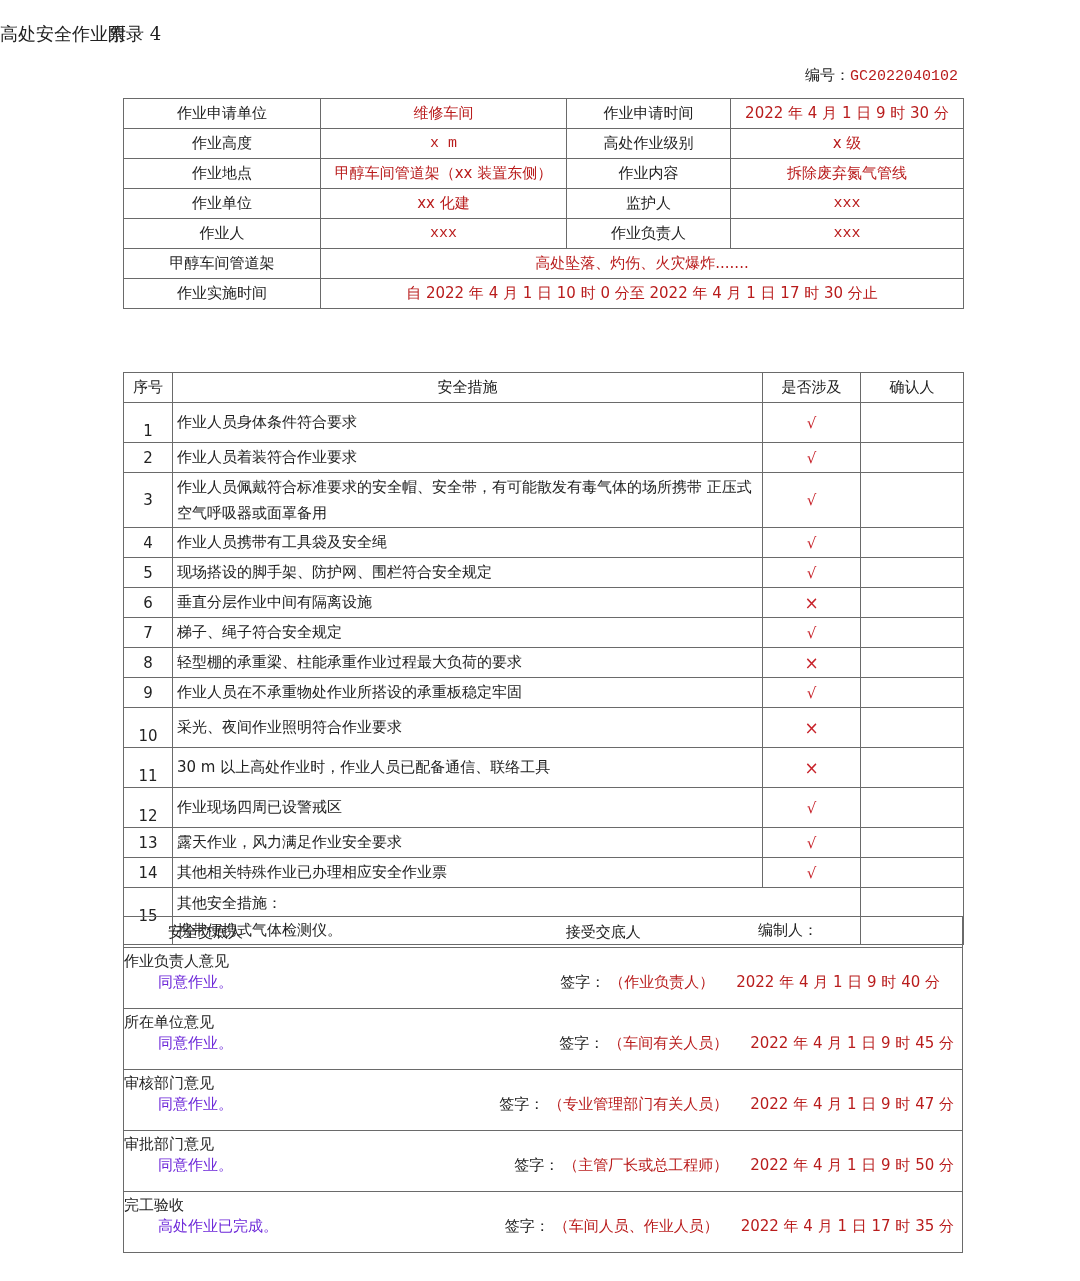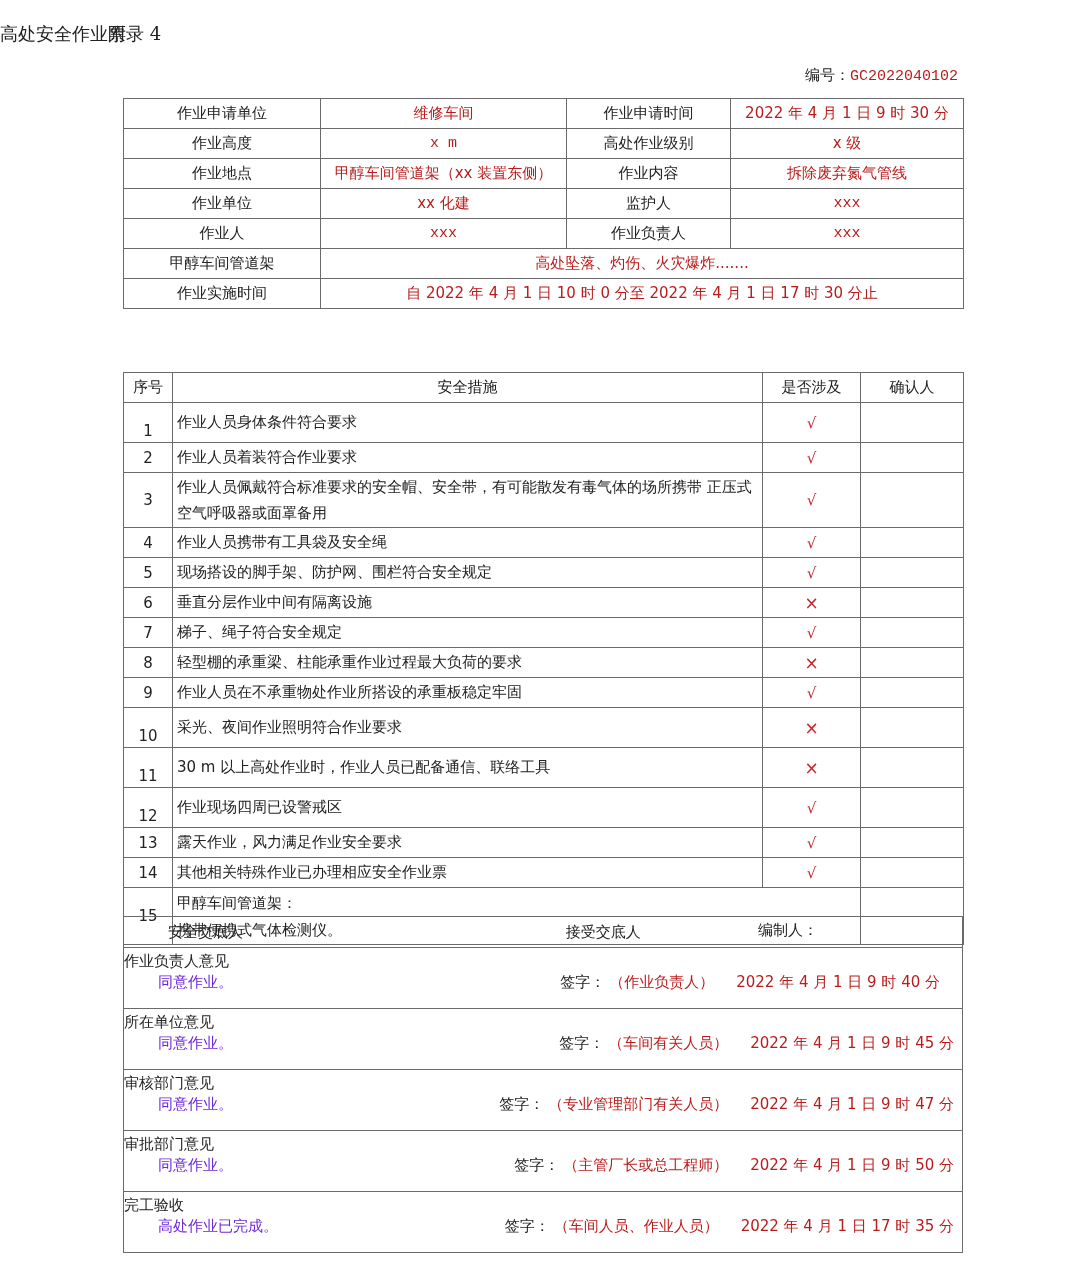--- a/index.html
+++ b/index.html
@@ -191,21 +191,21 @@
   </tr>
   <tr>
     <td class="seq">14</td>
     <td>其他相关特殊作业已办理相应安全作业票</td>
     <td class="mark">√</td>
     <td></td>
   </tr>
   <tr>
     <td class="seq" style="height:54px;">15</td>
     <td colspan="2" style="vertical-align:top; padding-top:2px; line-height:27px;">
-      <div>甲醇车间管道架：</div>
+      <div>其他安全措施：</div>
       <div style="display:flex; justify-content:space-between;">
         <span>携带便携式气体检测仪。</span>
         <span style="margin-right:38px;">编制人：</span>
       </div>
     </td>
     <td></td>
   </tr>
 </tbody>
   </table>
 

